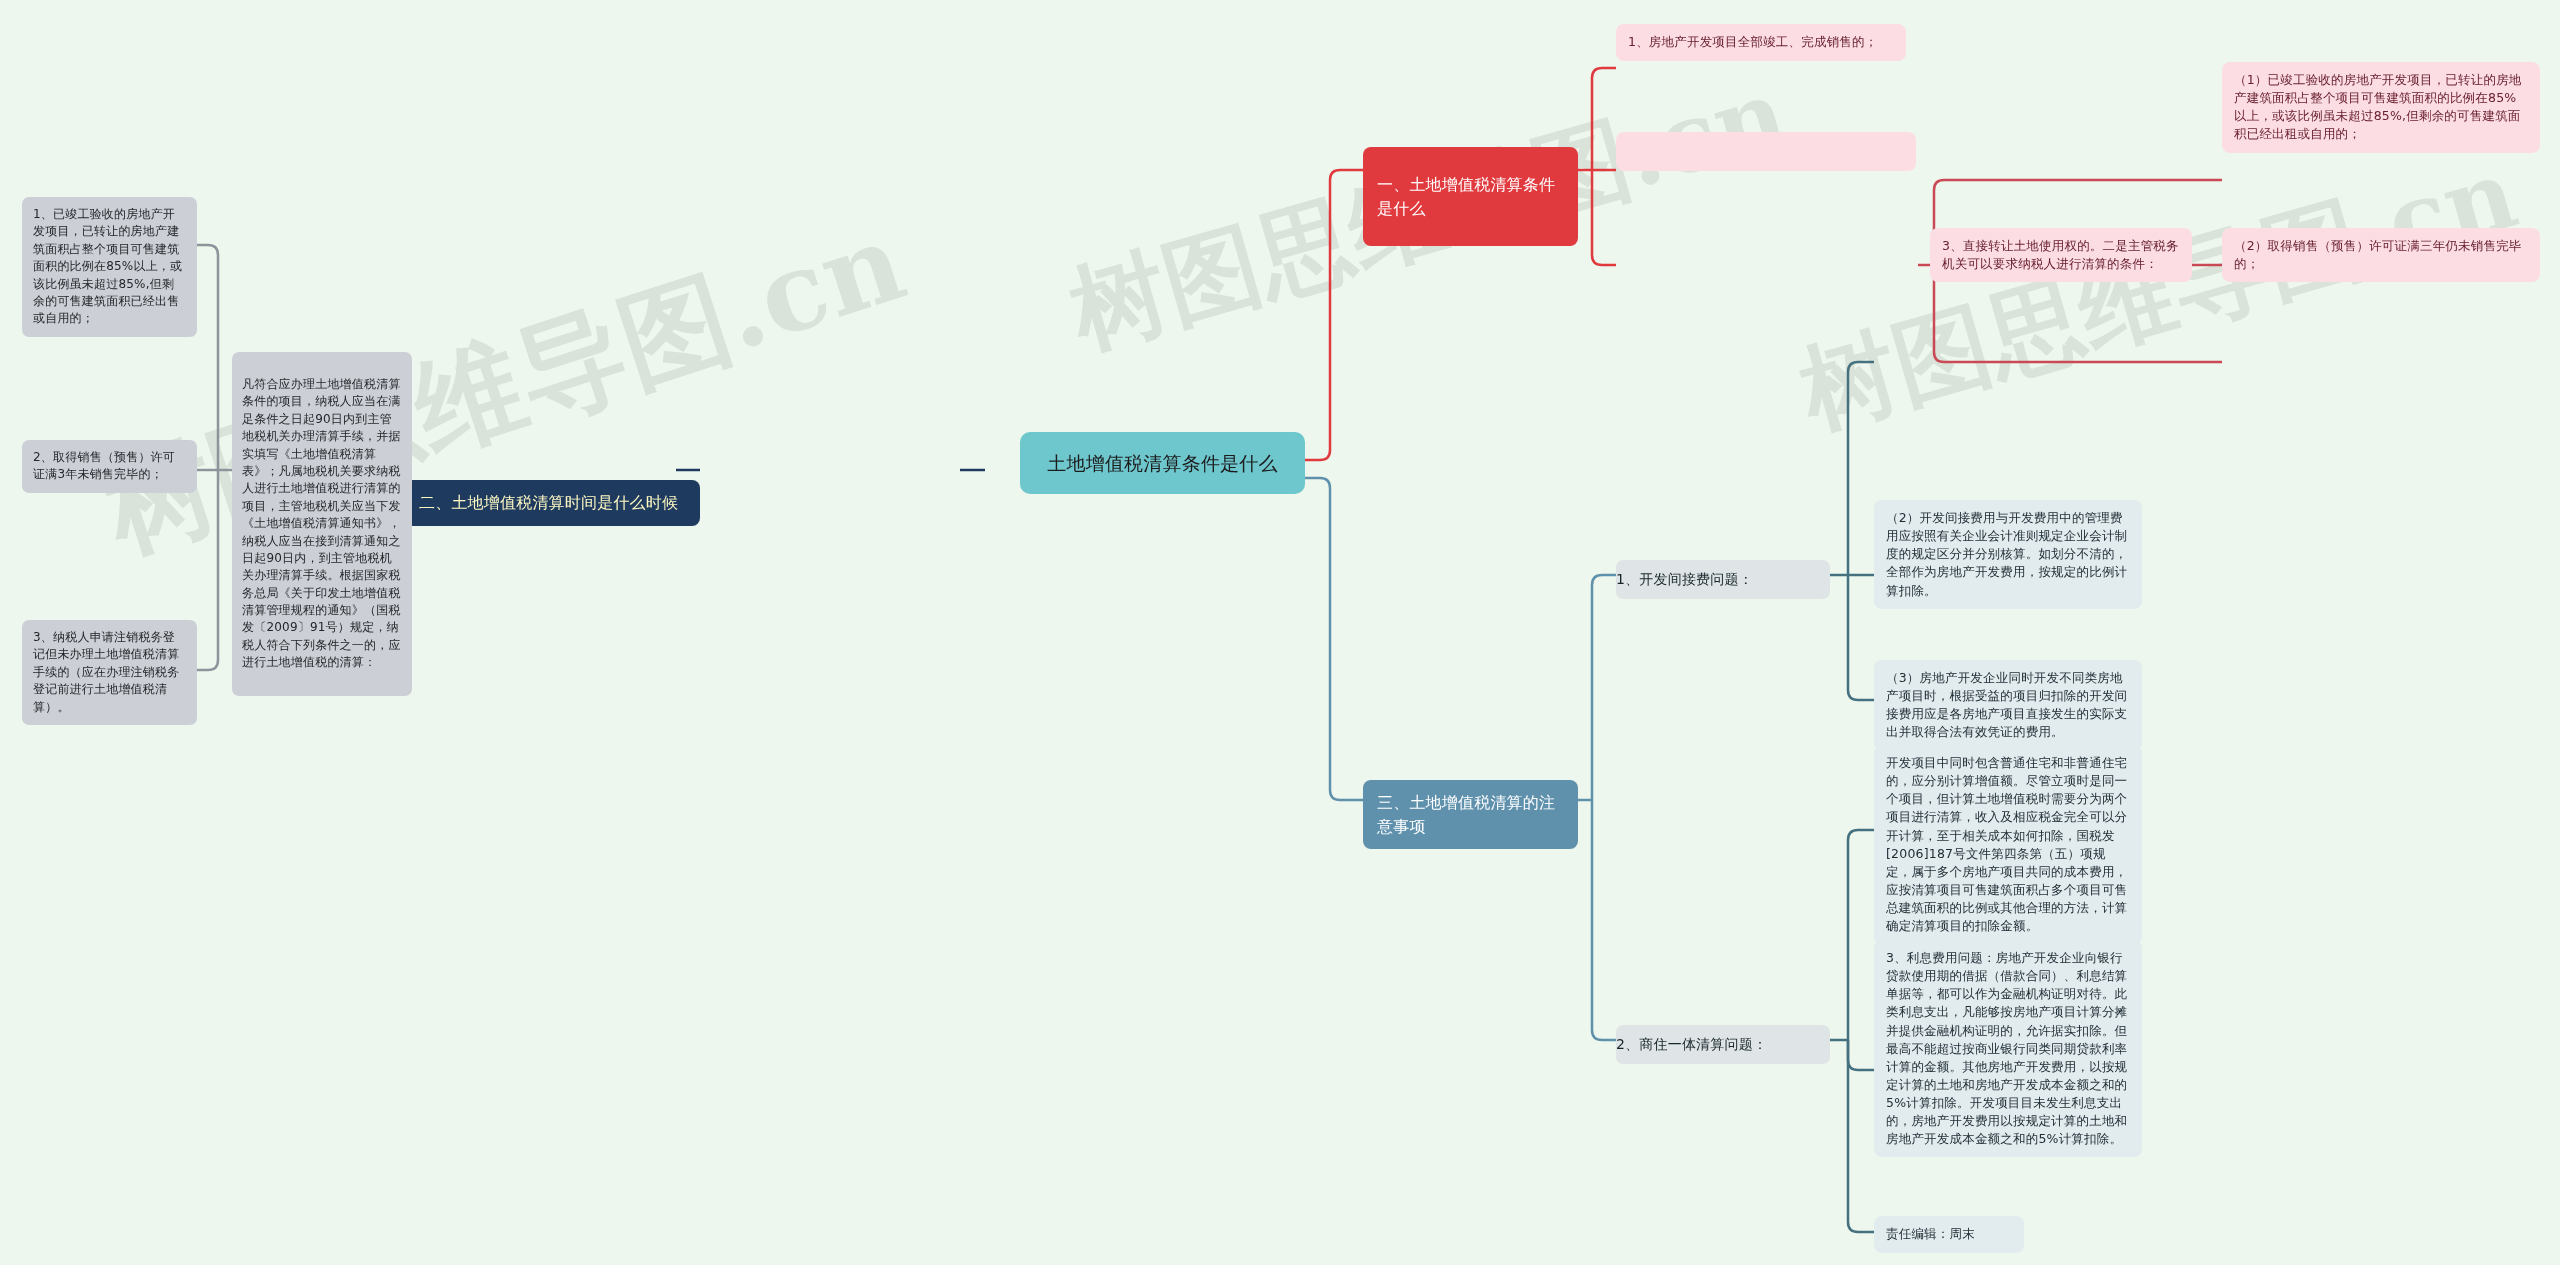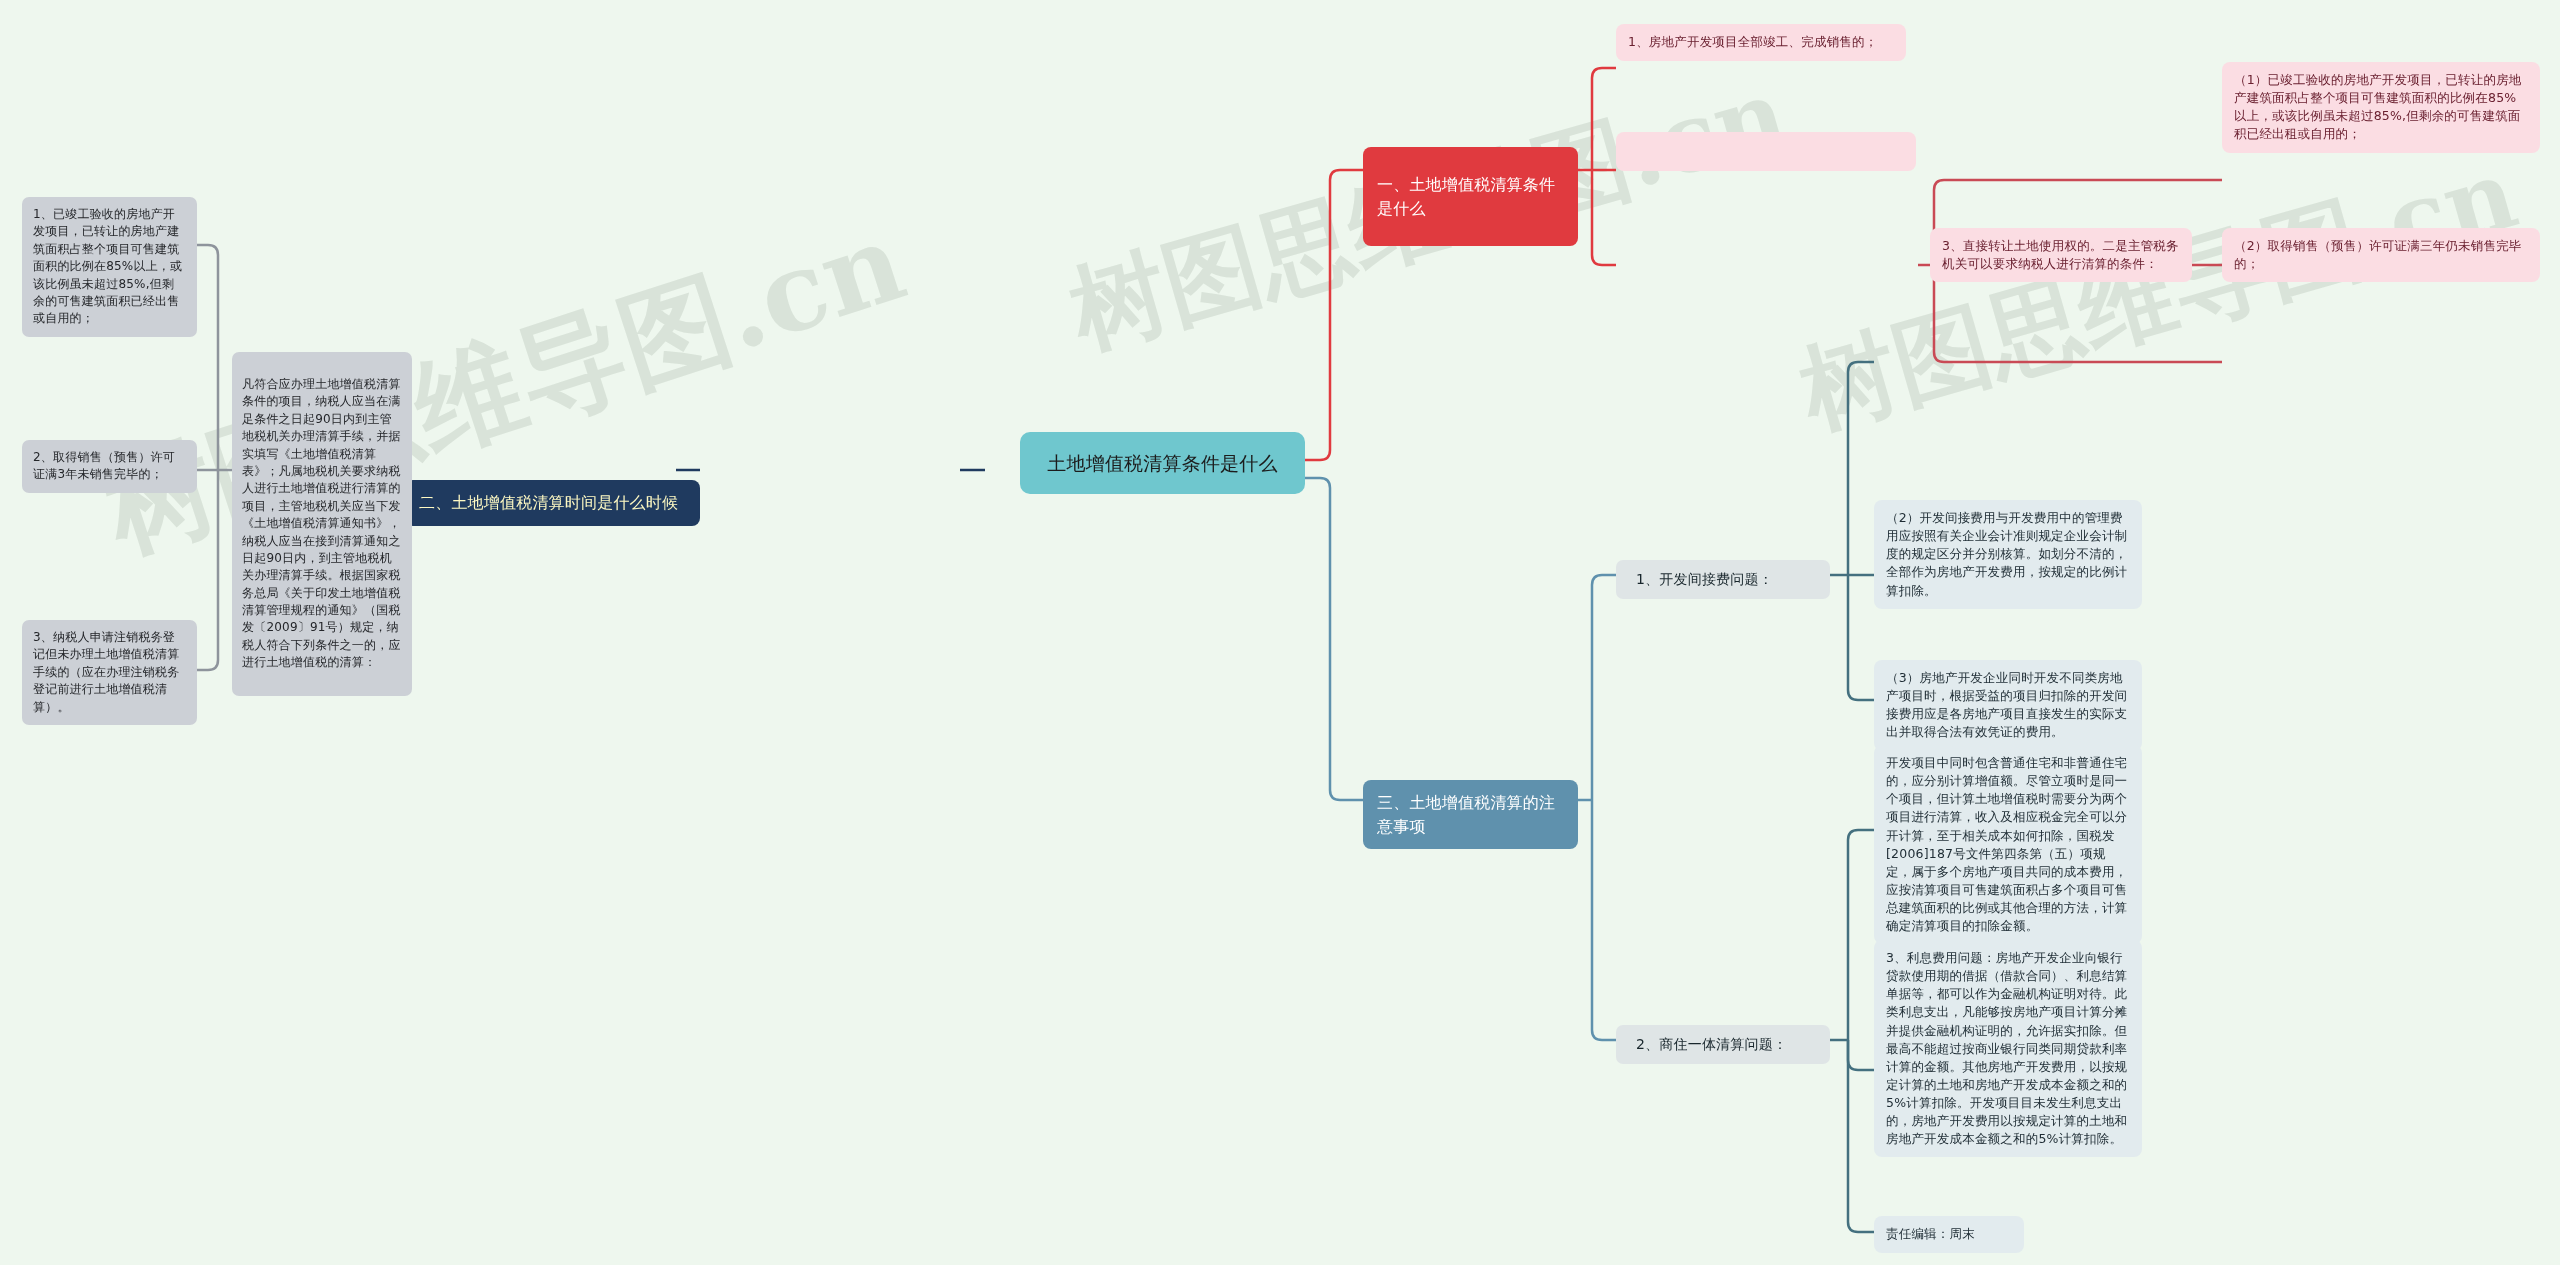--- a/index.html
+++ b/index.html
@@ -46,21 +46,21 @@
   }
   
   .n-b1{background:#e03a3f;color:#fff;font-size:16px;padding:26px 14px;border-radius:8px;}
   .n-b2{background:#1f3a5f;color:#fef9c3;font-size:16px;padding:11px 14px;border-radius:8px;margin-top:38px;}
   .n-b3{background:#5f91ad;color:#fff;font-size:16px;padding:11px 14px;border-radius:8px;}
   
   .n-pink{background:#fbdde3;color:#6a2030;font-size:13.5px;padding:9px 12px;border-radius:8px;}
   
   .n-gray{background:#ccd0d6;color:#24262a;font-size:13.5px;padding:9px 11px;border-radius:7px;}
   .n-slate2{background:#e2ebee;color:#1d2b33;font-size:13.5px;padding:9px 12px;border-radius:8px;}
-  .n-key{background:#dfe5e6;color:#18262c;font-size:14px;padding:9px 20px;border-radius:7px;white-space:nowrap;}
+  .n-key{background:#dfe5e6;color:#18262c;font-size:14px;padding:9px 0;border-radius:7px;white-space:nowrap;}
   .tight{line-height:1.45;}
 </style>
 </head>
 <body style="background: rgb(238, 247, 238);">
 
 <div id="canvas">
 
   <div class="wm wm1">树图思维导图.cn</div>
   <div class="wm wm2">树图思维导图.cn</div>
   <div class="wm wm3">树图思维导图.cn</div>

